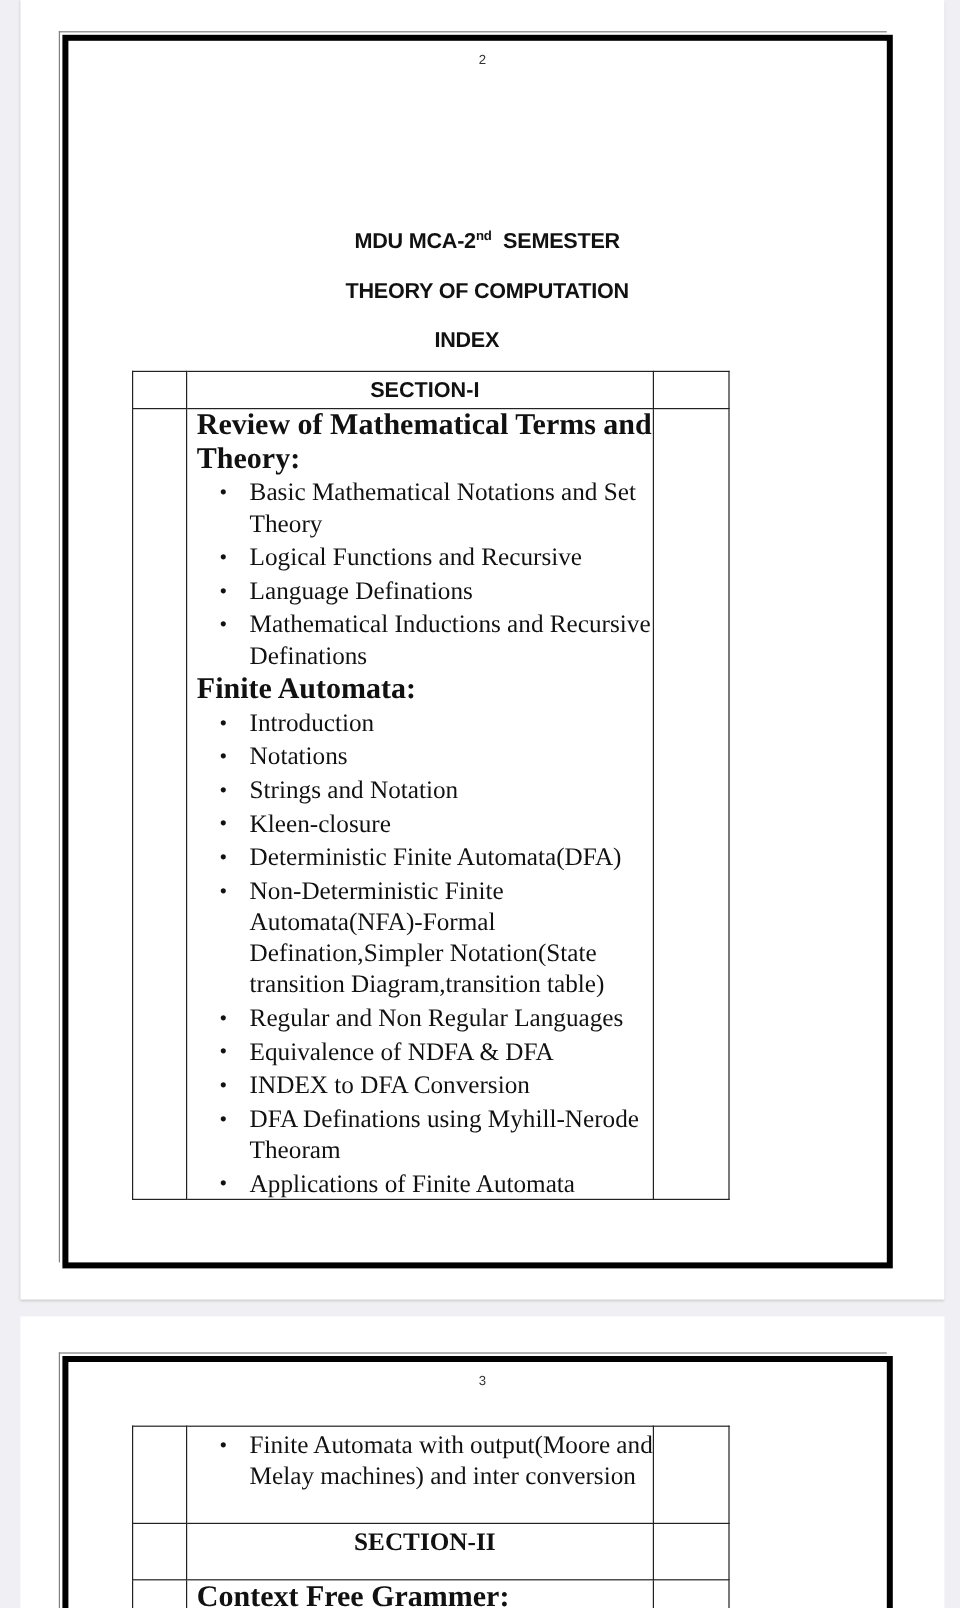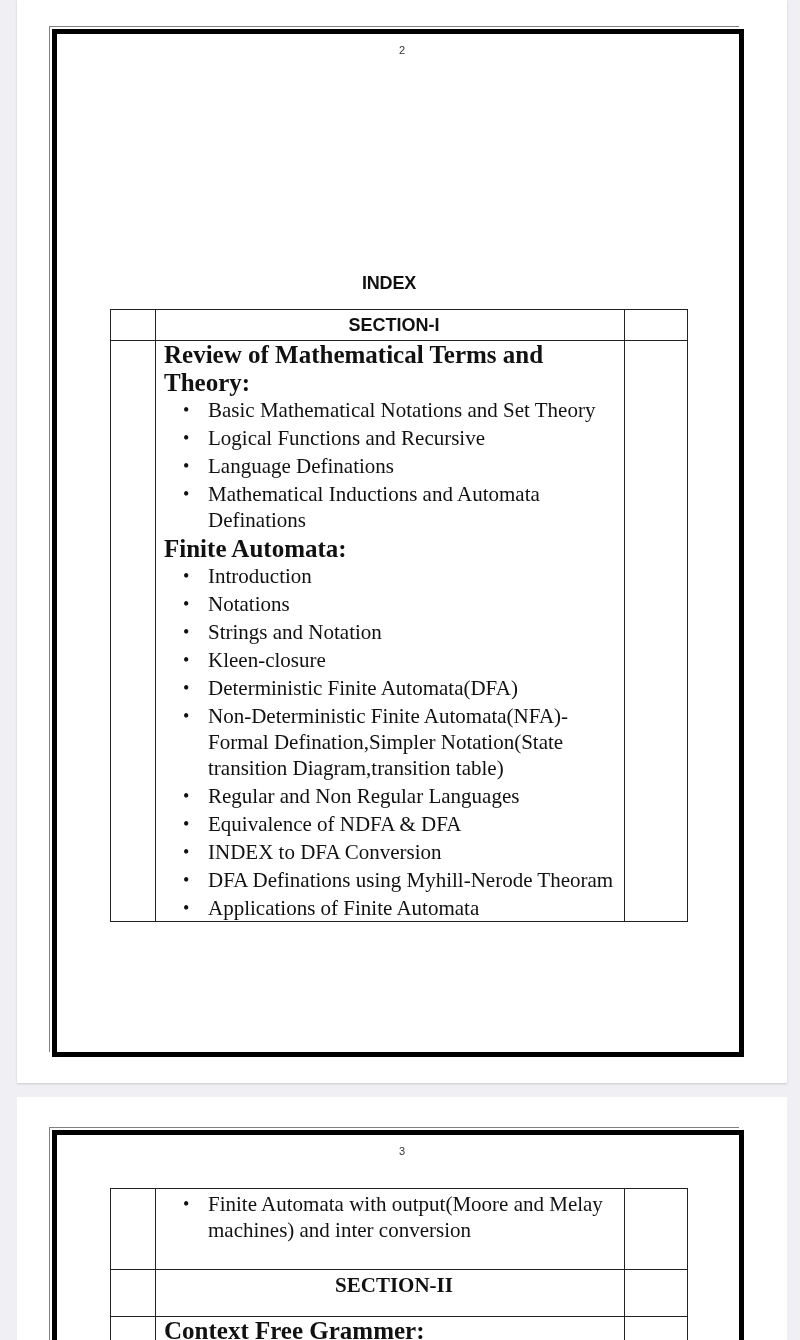--- a/index.html
+++ b/index.html
@@ -38,21 +38,21 @@
     position: absolute; left: 0; right: 0; text-align: center;
     font-family: "Liberation Sans", sans-serif; font-weight: bold;
     font-size: 18px; color: #111; letter-spacing: -0.2px;
   }
   .heading sup { font-size: 11px; }
   #h-title { top: 191px; left: 8px; }
   #h-subject { top: 232px; left: 8px; }
   #h-index { top: 273px; left: -26px; }
 
   table.idx {
-    position: absolute; left: 93px; width: 578px;
+    position: absolute; left: 93px; width: 498px;
     border-collapse: collapse;
   }
   table.idx td {
     border: 1px solid #222; padding: 0; vertical-align: top;
   }
   td.c1 { width: 44px; }
   td.c3 { width: 62px; }
   td.c2 { padding: 0 0 0 8px !important; }
   .sec-head {
     text-align: center; font-family: "Liberation Sans", sans-serif;
@@ -78,41 +78,45 @@
 </style>
 </head>
 <body>
 
 <div class="page" id="page1">
   <div class="frame">
       <div class="frame-inner"></div>
     </div>
   <div class="page-num">2</div>
 
+  <div class="heading" id="h-title">
+    <span>MDU MCA-2</span><sup>nd</sup><span style="white-space:pre">  SEMESTER</span>
+  </div>
+  <div class="heading" id="h-subject">THEORY OF COMPUTATION</div>
   <div class="heading" id="h-index">INDEX</div>
 
   <table class="idx" id="table1">
     <tbody>
         <tr>
       <td class="c1"></td>
       <td class="c2">
             <div class="sec-head">SECTION-I</div>
           </td>
       <td class="c3"></td>
     </tr>
     <tr>
       <td class="c1"></td>
       <td class="c2" id="topics-cell">
         <div>
           <div class="topic">Review of Mathematical Terms and Theory:</div>
           <ul class="items">
             <li><span class="bullet">•</span><span>Basic Mathematical Notations and Set Theory</span></li>
             <li><span class="bullet">•</span><span>Logical Functions and Recursive</span></li>
             <li><span class="bullet">•</span><span>Language Definations</span></li>
-            <li><span class="bullet">•</span><span>Mathematical Inductions and Automata Definations</span></li>
+            <li><span class="bullet">•</span><span>Mathematical Inductions and Recursive Definations</span></li>
           </ul>
         </div>
         <div>
           <div class="topic">Finite Automata:</div>
           <ul class="items">
             <li><span class="bullet">•</span><span>Introduction</span></li>
             <li><span class="bullet">•</span><span>Notations</span></li>
             <li><span class="bullet">•</span><span>Strings and Notation</span></li>
             <li><span class="bullet">•</span><span>Kleen-closure</span></li>
             <li><span class="bullet">•</span><span>Deterministic Finite Automata(DFA)</span></li>

